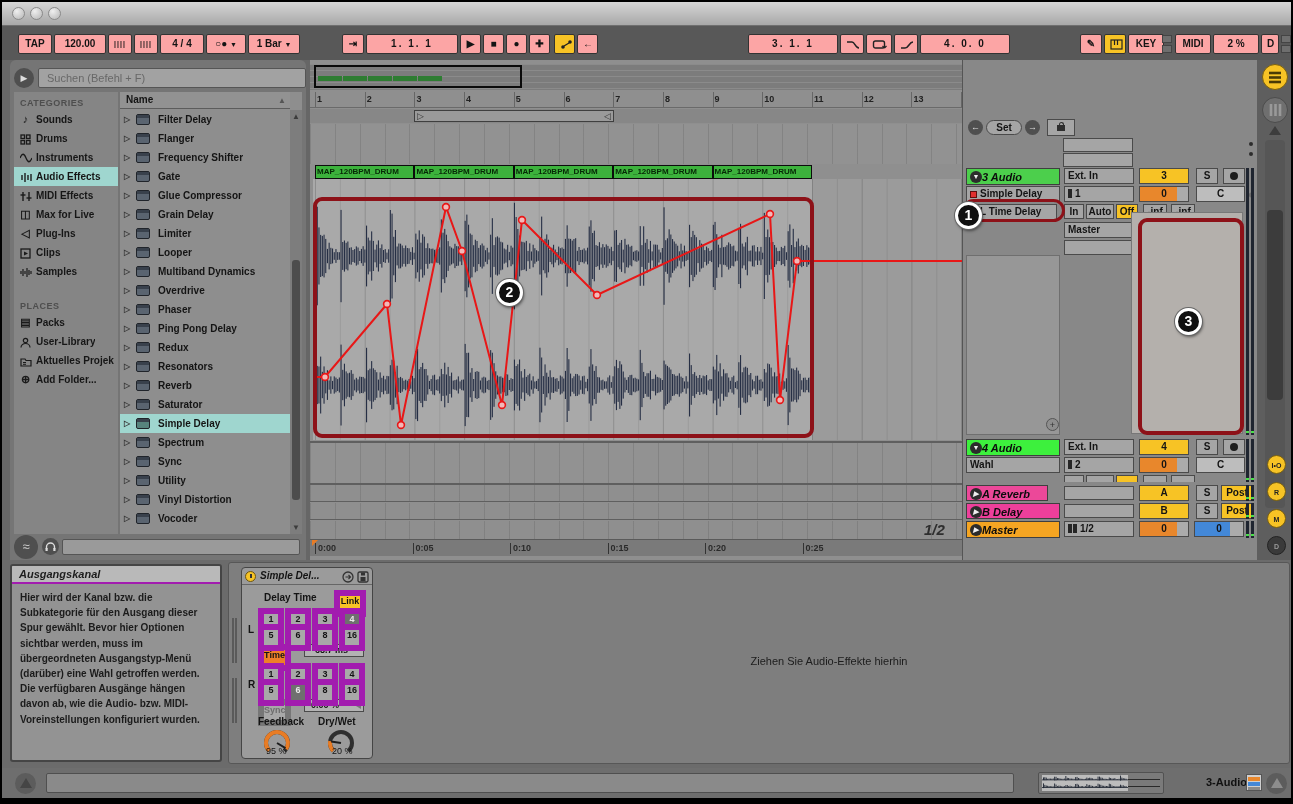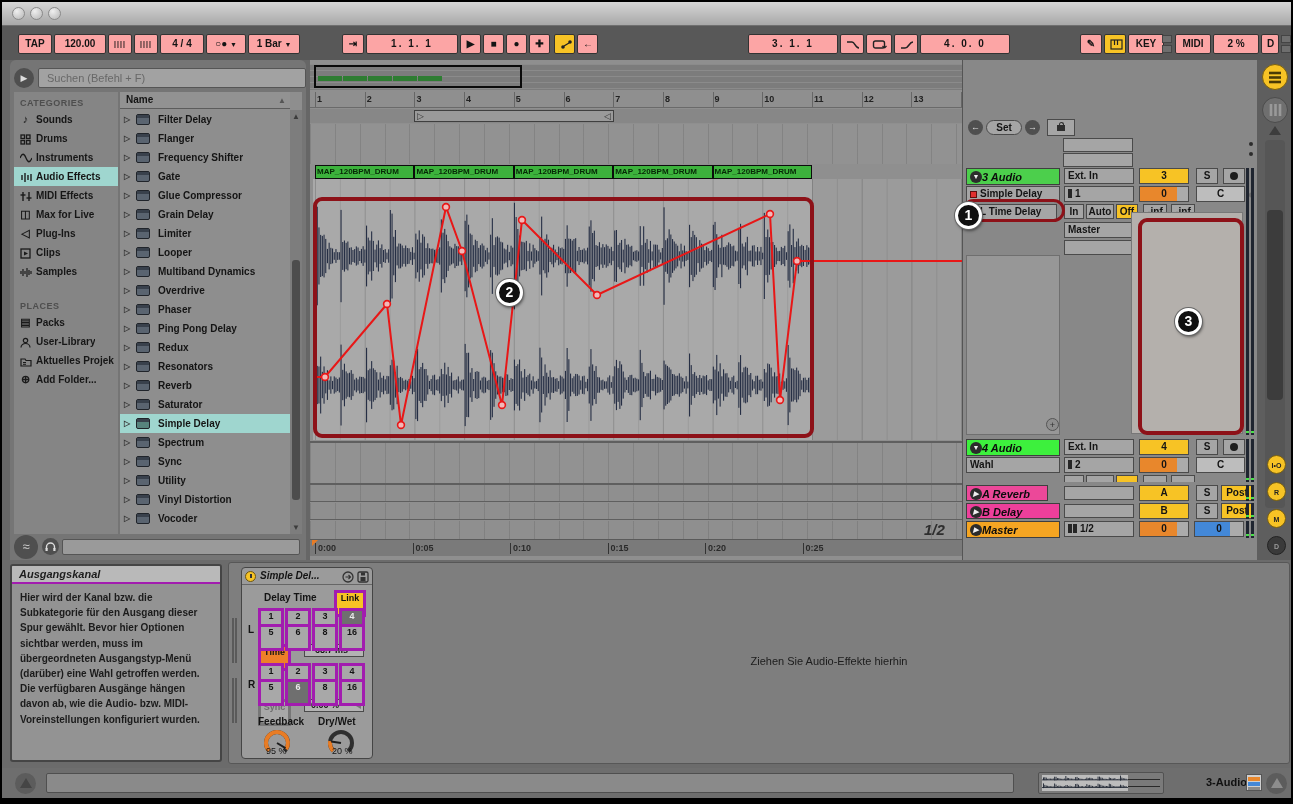--- a/index.html
+++ b/index.html
@@ -120,21 +120,21 @@
   .info-b { padding:6px 8px; font-size:10px; font-weight:700; color:#1b1b1b; line-height:1.52; }
   .dock { position:absolute; left:226px; top:2px; width:1062px; height:202px; background:#7e7e7e;
     border:1px solid #575757; border-radius:3px; }
   .device { position:absolute; left:12px; top:4px; width:132px; height:192px; background:#9b9b9b;
     border:1px solid #454545; border-radius:4px; }
   .dev-h { height:17px; border-bottom:1px solid #666; position:relative; }
   .dev-title { position:absolute; left:18px; top:2px; font-size:10px; font-weight:700; font-style:italic; color:#141414; }
   .pwr { position:absolute; left:3px; top:2.5px; width:11px; height:11px; border-radius:50%;
     background:#f7c325; border:1px solid #6b5410; }
   .pwr::after { content:""; position:absolute; left:4px; top:2px; width:1.5px; height:4px; background:#333; }
-  .dbtn { position:absolute; width:26px; height:27px; background:#a8a8a8; border:3px solid #a21caf;
+  .dbtn { position:absolute; width:26px; height:27px; background:#a8a8a8; border:6px solid #a21caf;
     font-size:9px; font-weight:700; color:#141414; text-align:center; line-height:11px; }
   .dbtn.seld { background:#6f6f6f; color:#e9e9e9; }
   .dlabel { position:absolute; font-size:10px; font-weight:700; color:#141414; }
   .dval { position:absolute; width:60px; height:13px; background:#b3b3b3; border:1px solid #4a4a4a;
     font-size:9px; font-weight:700; color:#141414; line-height:11px; padding-left:6px; }
   .dropmsg { position:absolute; left:150px; right:10px; top:92px; text-align:center; font-size:11px;
     color:#1c1c1c; }
   
   .status { position:absolute; left:0; top:766px; right:0; height:30px; background:#6e6e6e; }
   .sfield { position:absolute; left:44px; top:5px; width:968px; height:20px; background:#8a8a8a;

